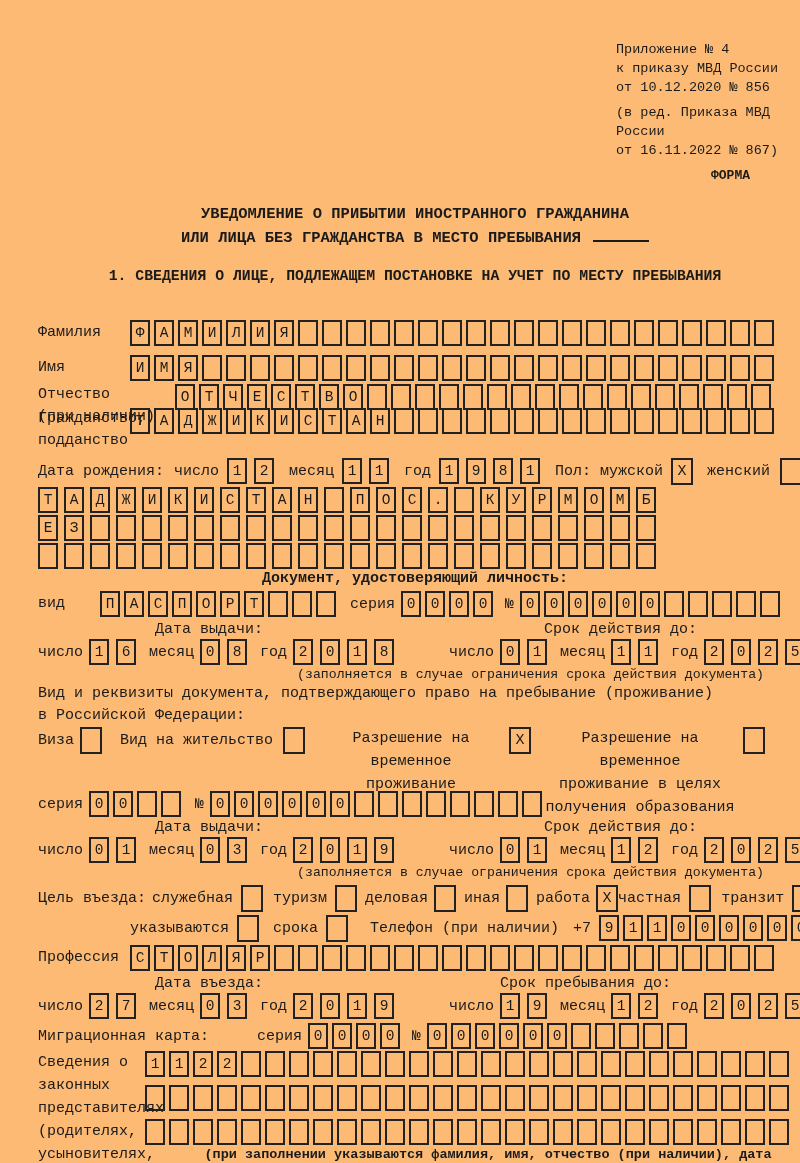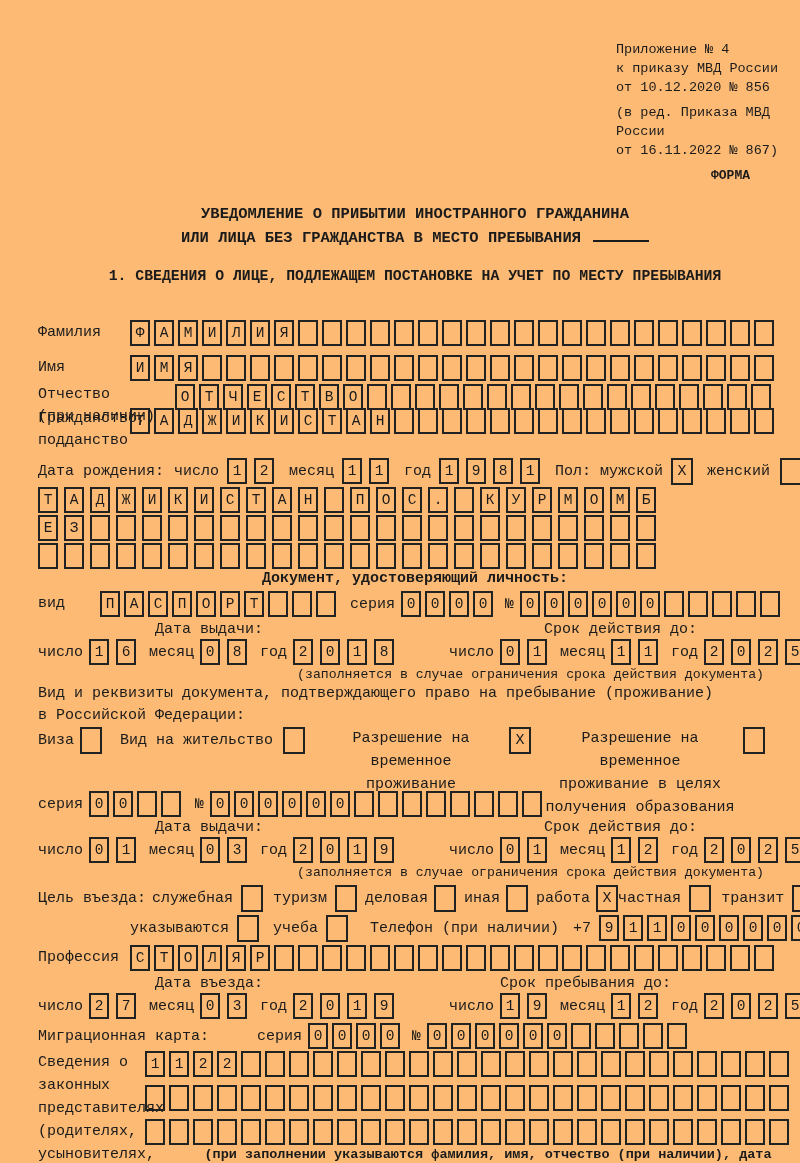--- a/index.html
+++ b/index.html
@@ -484,21 +484,21 @@
     <span class="cbx">X</span>
     <span class="lab mr8 ml6">частная</span>
     <span class="cbx"></span>
     <span class="lab mr8 ml10">транзит</span>
     <span class="cbx"></span>
   </div>
 
   <div class="frow" style="height:30px">
     <span class="lab mr8" style="margin-left:92px">указываются</span>
     <span class="cbx"></span>
-    <span class="lab mr8" style="margin-left:14px">учеба</span>
+    <span class="lab mr8" style="margin-left:14px">срока</span>
     <span class="cbx"></span>
     <span class="lab" style="margin-left:22px">Телефон (при наличии)</span>
     <span class="lab" style="margin-left:14px;margin-right:8px">+7</span>
     <span class="cells">
         <span class="cell">9</span>
         <span class="cell">1</span>
         <span class="cell">1</span>
         <span class="cell">0</span>
         <span class="cell">0</span>
         <span class="cell">0</span>

